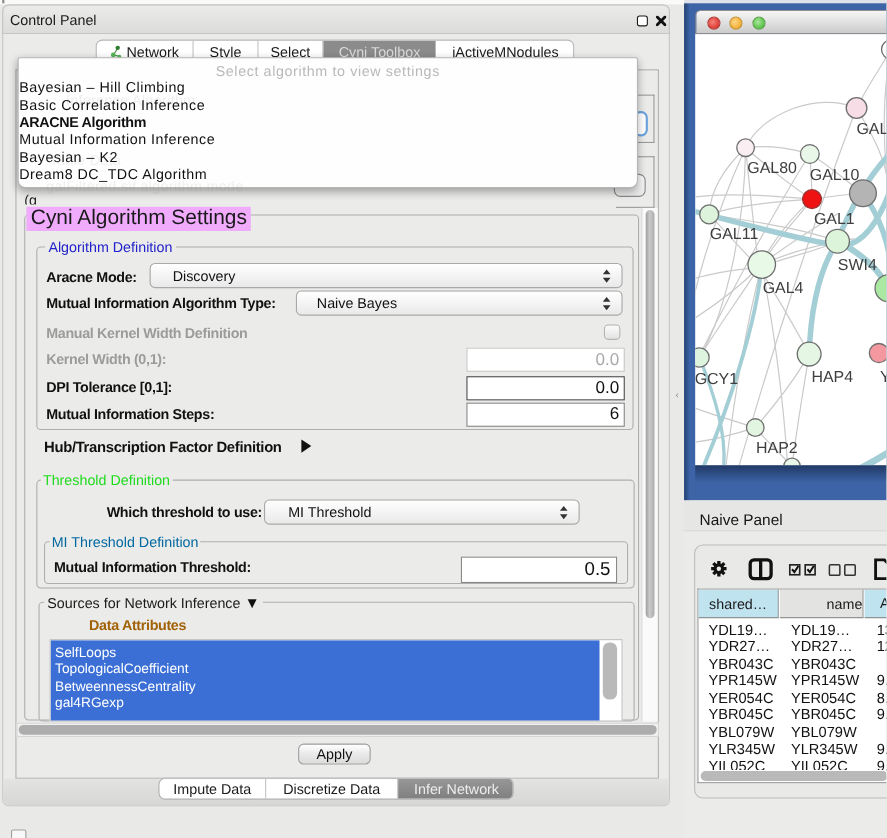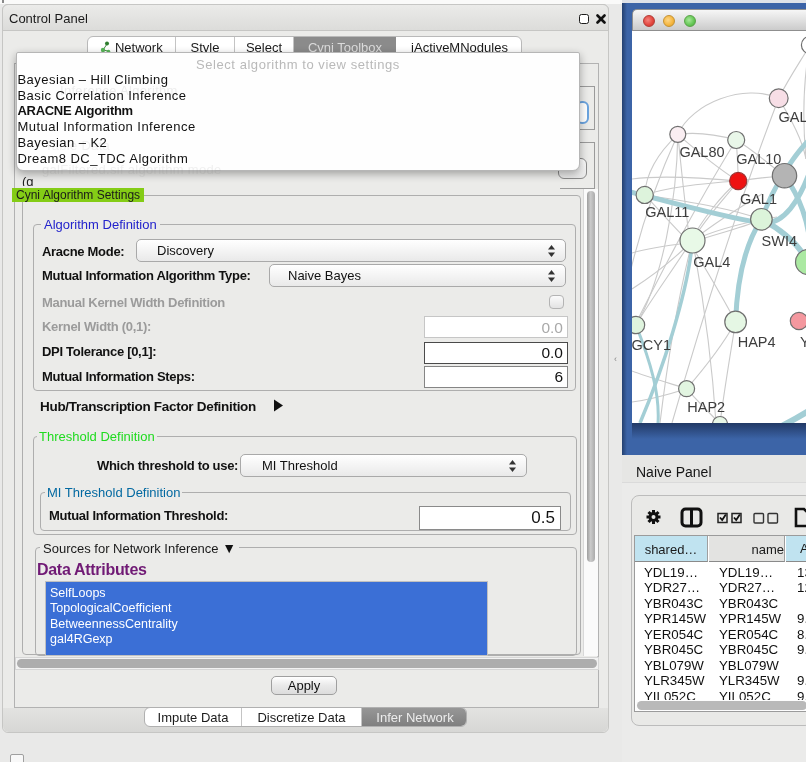--- a/index.html
+++ b/index.html
@@ -227,21 +227,21 @@
   <div class="abs" style="left:558px; top:158px; width:29px; height:21px; border:1.5px solid #8a8a8a; border-radius:6px; background:linear-gradient(#fdfdfd,#e8e8e8);"></div>
   <div class="abs" style="left:22px; top:173.5px; width:20px; height:12px; overflow:hidden; font-size:13px; color:#222;">(g</div>
 
   <div class="abs" style="left:583px; top:189px; width:15px; height:467px; background:#fafafa; border-left:1px solid #d8d8d8;"></div>
   <div class="abs" style="left:586.5px; top:191px; width:8px; height:371px; background:linear-gradient(to right,#9e9e9e,#cacaca 45%,#ababab); border-radius:4px;"></div>
 
   <div class="abs" style="left:15px; top:657px; width:584px; height:13px; background:#f2f2f2; border:1px solid #d6d6d6;"></div>
   <div class="abs" style="left:17px; top:659px; width:580px; height:9px; background:#adadad; border-radius:5px;"></div>
 
   <div class="abs" style="left:22px; top:195px; width:559px; height:460px; border:1px solid #aeaeae; border-radius:4px;"></div>
-  <div class="abs" style="left:12px; top:188px; background:#84cc16; padding:0 4px; font-size:12px; color:#1a1a1a;">Cyni Algorithm Settings</div>
+  <div class="abs" style="left:24px; top:188px; background:#f0abfc; padding:0 4px; font-size:19px; color:#1a1a1a;">Cyni Algorithm Settings</div>
 
   <div class="abs" style="left:33px; top:224px; width:543px; height:167px; border:1px solid #aeaeae; border-radius:4px;"></div>
   <div class="abs" style="left:41px; top:217px; background:#ebebe9; padding:0 3px; font-size:13px; color:#2222cc;">Algorithm Definition</div>
 
   <div class="abs b" style="left:42px; top:244px; font-size:13px; color:#111;">Aracne Mode:</div>
   <div class="abs combo" style="left:136px; top:239px; width:430px; height:23px;">
     <span style="margin-left:20px;">Discovery</span>
     <svg class="arr" width="9" height="14" viewBox="0 0 9 14">
         <path d="M4.5,1 L8,5.4 H1 Z" fill="#333"></path>
         <path d="M4.5,13 L8,8.6 H1 Z" fill="#333"></path>
@@ -287,23 +287,23 @@
   </div>
 
   <div class="abs" style="left:40px; top:492px; width:531px; height:39px; border:1px solid #aeaeae; border-radius:4px;"></div>
   <div class="abs" style="left:45px; top:485px; background:#ebebe9; padding:0 2px; font-size:13px; color:#0369a1;">MI Threshold Definition</div>
 
   <div class="abs b" style="left:49px; top:508px; font-size:13px; color:#111;">Mutual Information Threshold:</div>
   <div class="abs field" style="left:419px; top:506px; width:142px; height:24px; border:1px solid #8a8a8a; color:#111; font-size:17px; line-height:22px; padding-right:5px;">0.5</div>
 
   <div class="abs" style="left:35px; top:547px; width:542px; height:109px; border:1px solid #aeaeae; border-radius:4px;"></div>
   <div class="abs" style="left:40px; top:540px; background:#ebebe9; padding:0 3px; font-size:13px; color:#1a1a1a;">Sources for Network Inference <span style="color:#111; font-size:14px;">▼</span></div>
-  <div class="abs b" style="left:37px; top:561px; font-size:16px; color:#701a75;">Data Attributes</div>
-
-  <div class="abs" style="left:45px; top:581px; width:443px; height:75px; background:#fff; border:1px solid #c0c0c0; overflow:hidden;text-decoration:underline;">
+  <div class="abs b" style="left:37px; top:561px; font-size:13px; color:#a16207;padding-left:44px;">Data Attributes</div>
+
+  <div class="abs" style="left:45px; top:581px; width:521px; height:75px; background:#fff; border:1px solid #c0c0c0; overflow:hidden;text-decoration:underline;">
     <div class="abs" style="left:0; top:0; width:499px; height:74px; background:#3b6fd6; color:#fff; font-size:12.5px;">
       <div style="padding:4px 0 0 4px; line-height:15.3px;">SelfLoops<br>TopologicalCoefficient<br>BetweennessCentrality<br>gal4RGexp</div>
     </div>
     <div class="abs" style="left:502px; top:2px; width:13px; height:52px; background:#b9b9b9; border-radius:6px;"></div>
   </div>
 
   <div class="abs" style="left:271px; top:676px; width:66px; height:19px; background:linear-gradient(#ffffff,#e9e9e9 50%,#dcdcdc); border:1px solid #9f9f9f; border-radius:5px; font-size:13px; color:#111; text-align:center; line-height:17px;">Apply</div>
 
   <div class="abs" style="left:3px; top:708px; width:605px; height:24px; background:linear-gradient(#e3e3e1,#d7d7d5); border-radius:0 0 6px 6px;"></div>
   <div class="abs" style="left:144px; top:707px; width:323px; height:20px; background:#fff; border:1px solid #b0b0b0; border-radius:6px; overflow:hidden; font-size:13px; color:#1a1a1a;">

